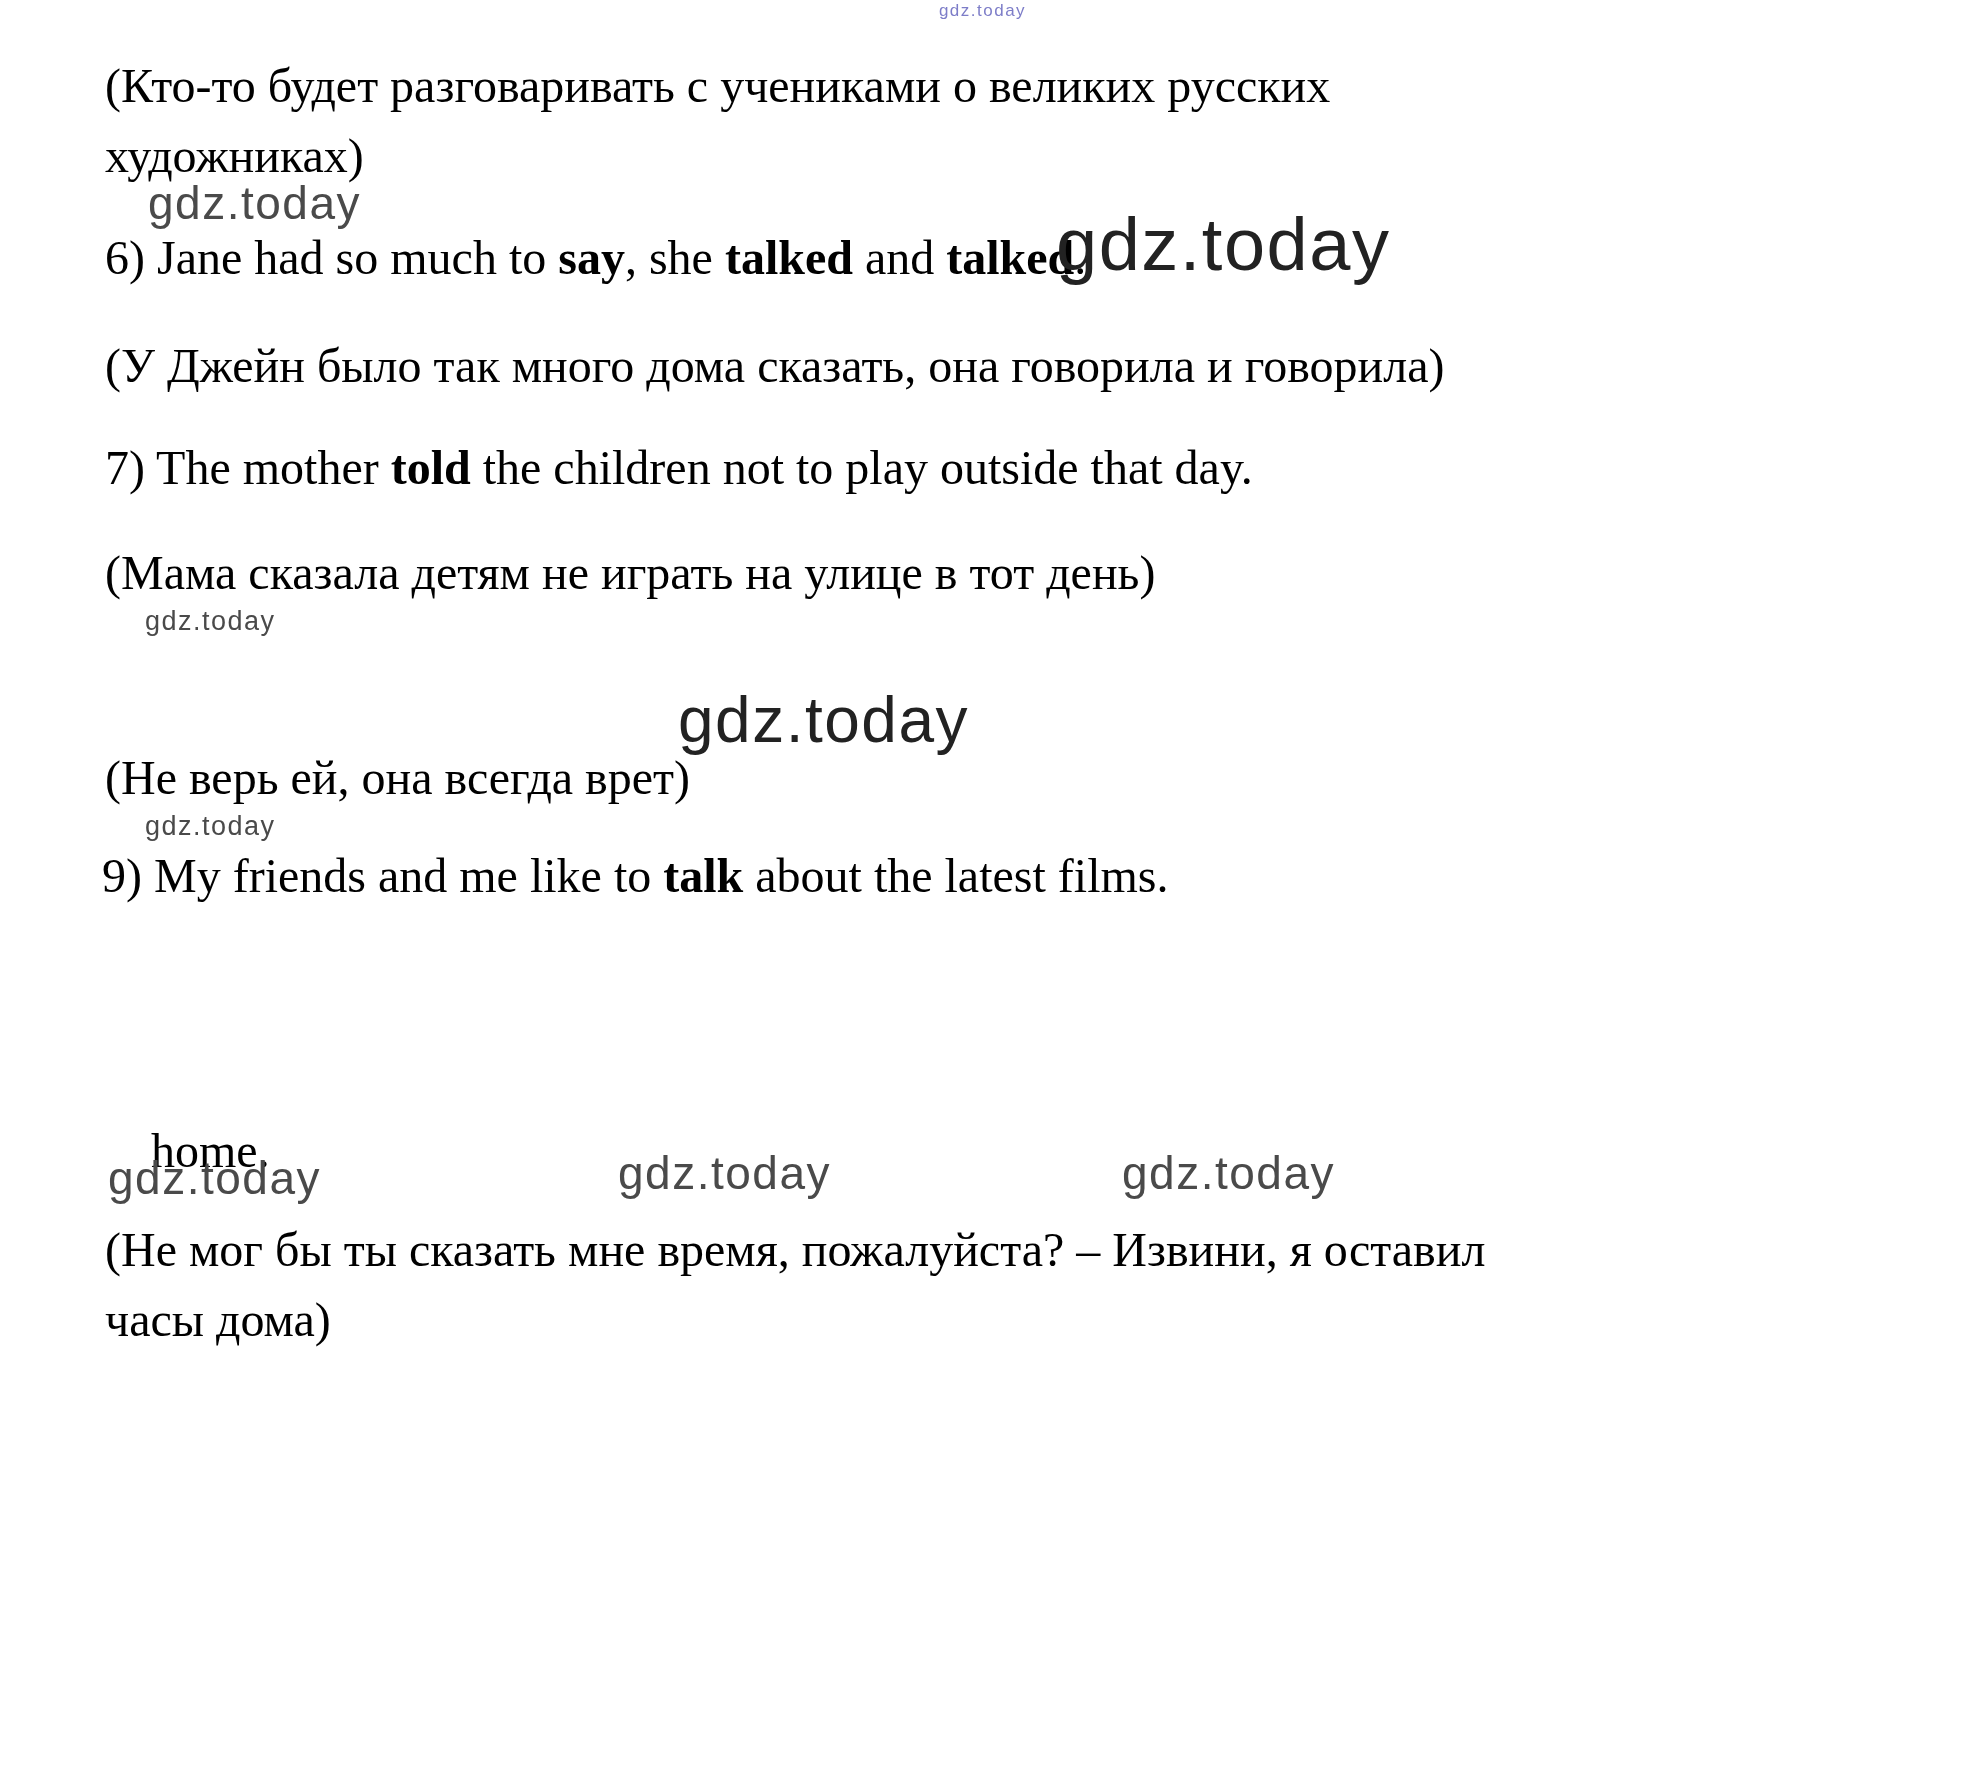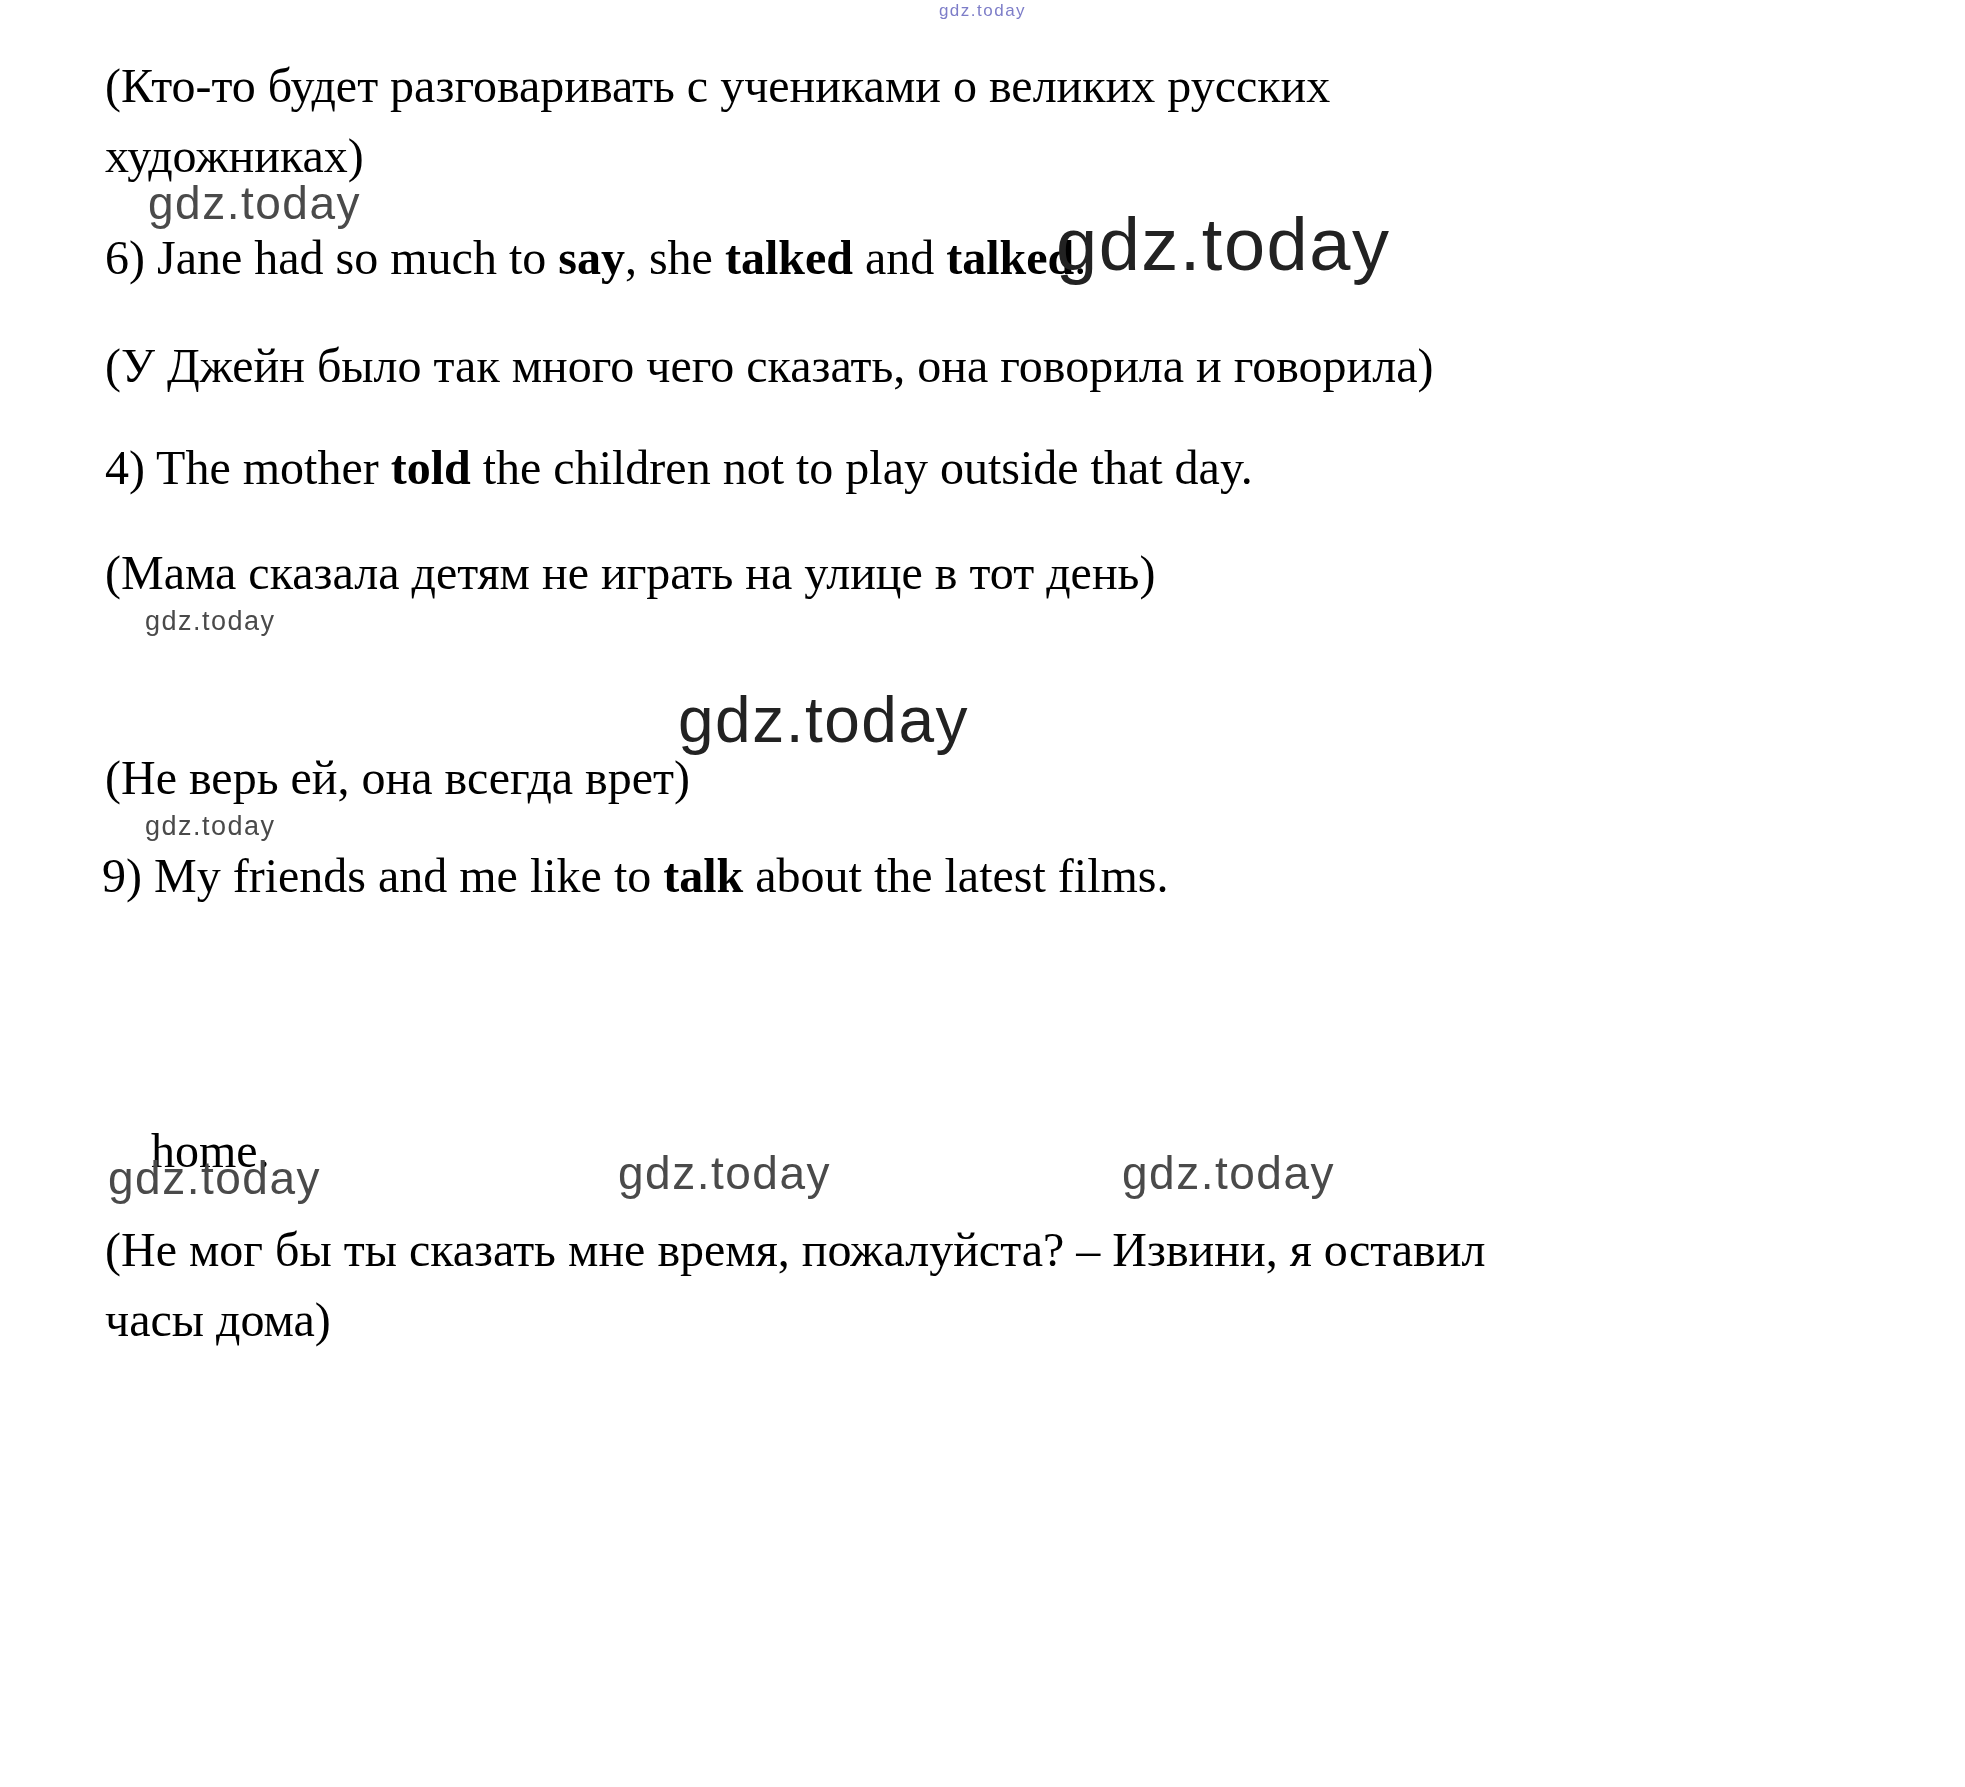--- a/index.html
+++ b/index.html
@@ -66,23 +66,23 @@
   <div class="wm wm-top" style="top:2px;">gdz.today</div>
 
   <div class="txt" style="left:105px; top:58px;">(Кто-то будет разговаривать с учениками о великих русских</div>
   <div class="txt" style="left:105px; top:128px;">художниках)</div>
 
   <div class="wm wm-md" style="left:148px; top:180px;">gdz.today</div>
 
   <div class="txt" style="left:105px; top:230px;"><span>6) Jane had so much to </span><b>say</b><span>, she </span><b>talked</b><span> and </span><b>talked</b><span>.</span></div>
   <div class="wm wm-lg" style="left:1056px; top:208px;">gdz.today</div>
 
-  <div class="txt" style="left:105px; top:338px;">(У Джейн было так много чего сказать, она говорила и говорила)</div>
+  <div class="txt" style="left:105px; top:338px;">(У Джейн было так много дома сказать, она говорила и говорила)</div>
 
-  <div class="txt" style="left:105px; top:440px;"><span>4) The mother </span><b>told</b><span> the children not to play outside that day.</span></div>
+  <div class="txt" style="left:105px; top:440px;"><span>7) The mother </span><b>told</b><span> the children not to play outside that day.</span></div>
   <div class="txt" style="left:105px; top:545px;">(Мама сказала детям не играть на улице в тот день)</div>
 
   <div class="wm wm-sm" style="left:145px; top:608px;">gdz.today</div>
   <div class="wm wm-lg-2" style="left:678px; top:688px;">gdz.today</div>
   <div class="txt" style="left:105px; top:750px;text-align:right;">(Не верь ей, она всегда врет)</div>
 
   <div class="wm wm-sm" style="left:145px; top:813px;">gdz.today</div>
   <div class="txt" style="left:102px; top:848px;"><span>9) My friends and me like to </span><b>talk</b><span> about the latest films.</span></div>
 
   <div class="txt" style="left:105px; top:1123px;margin-left:46px;">home.</div>

